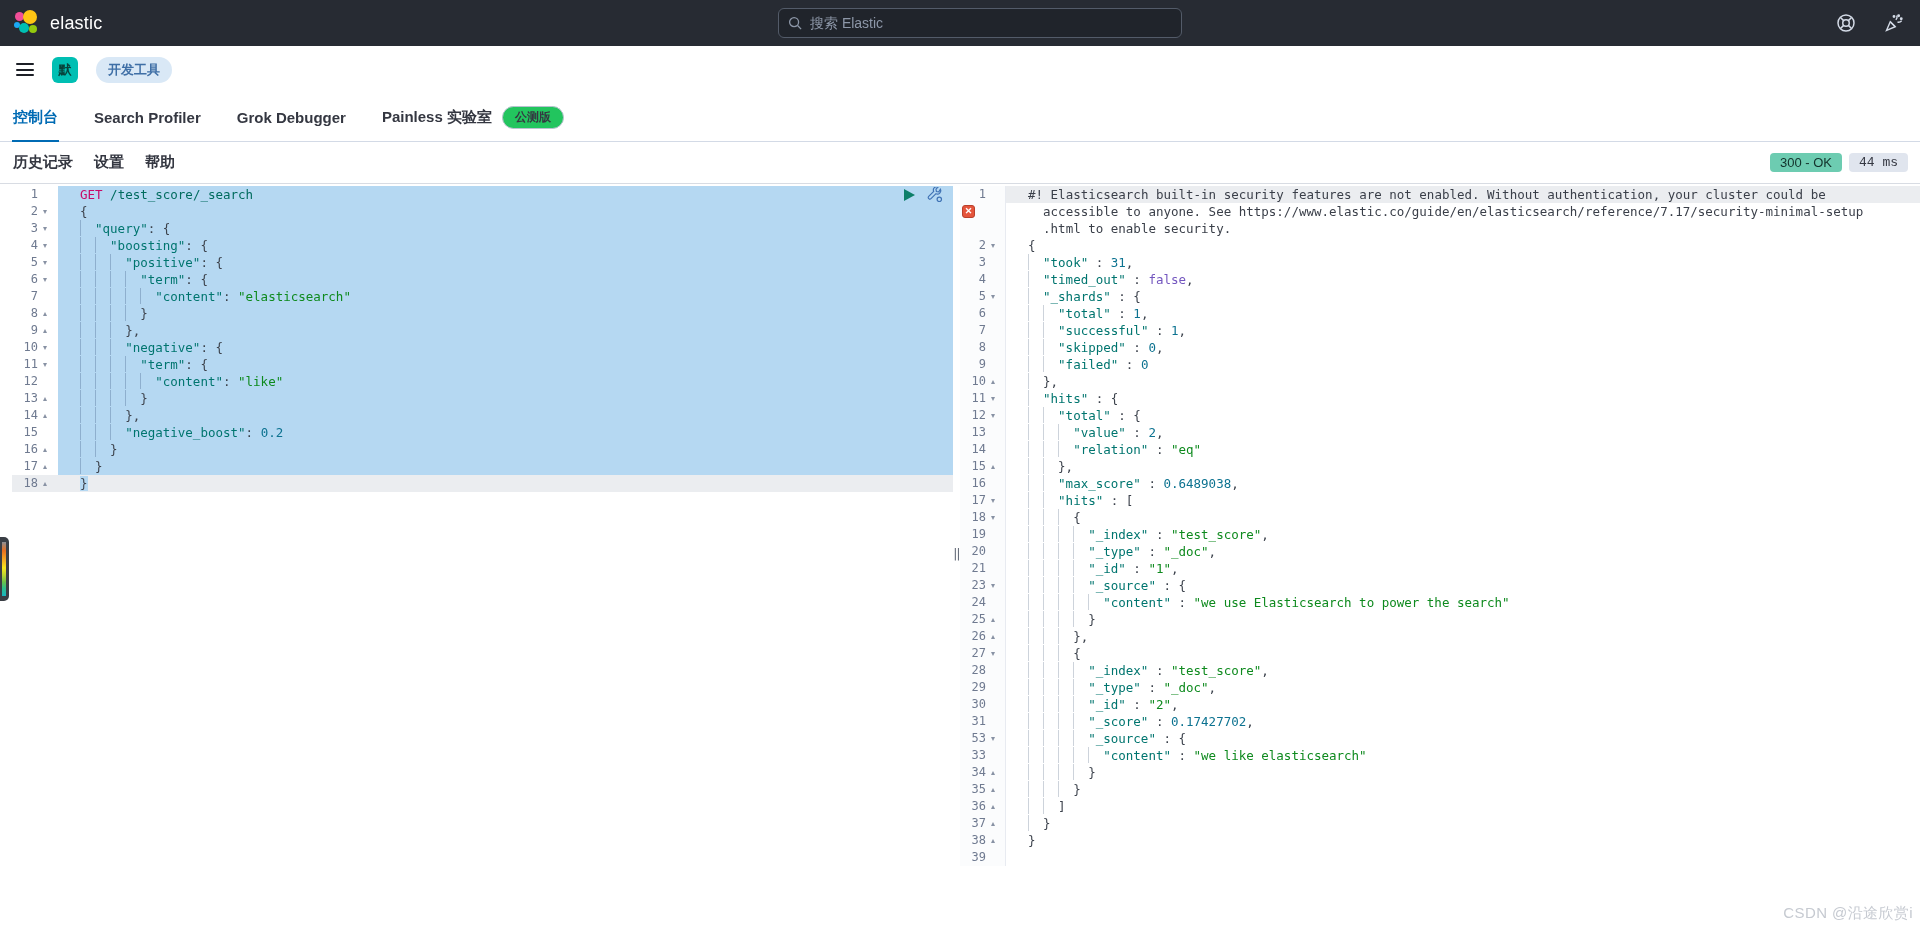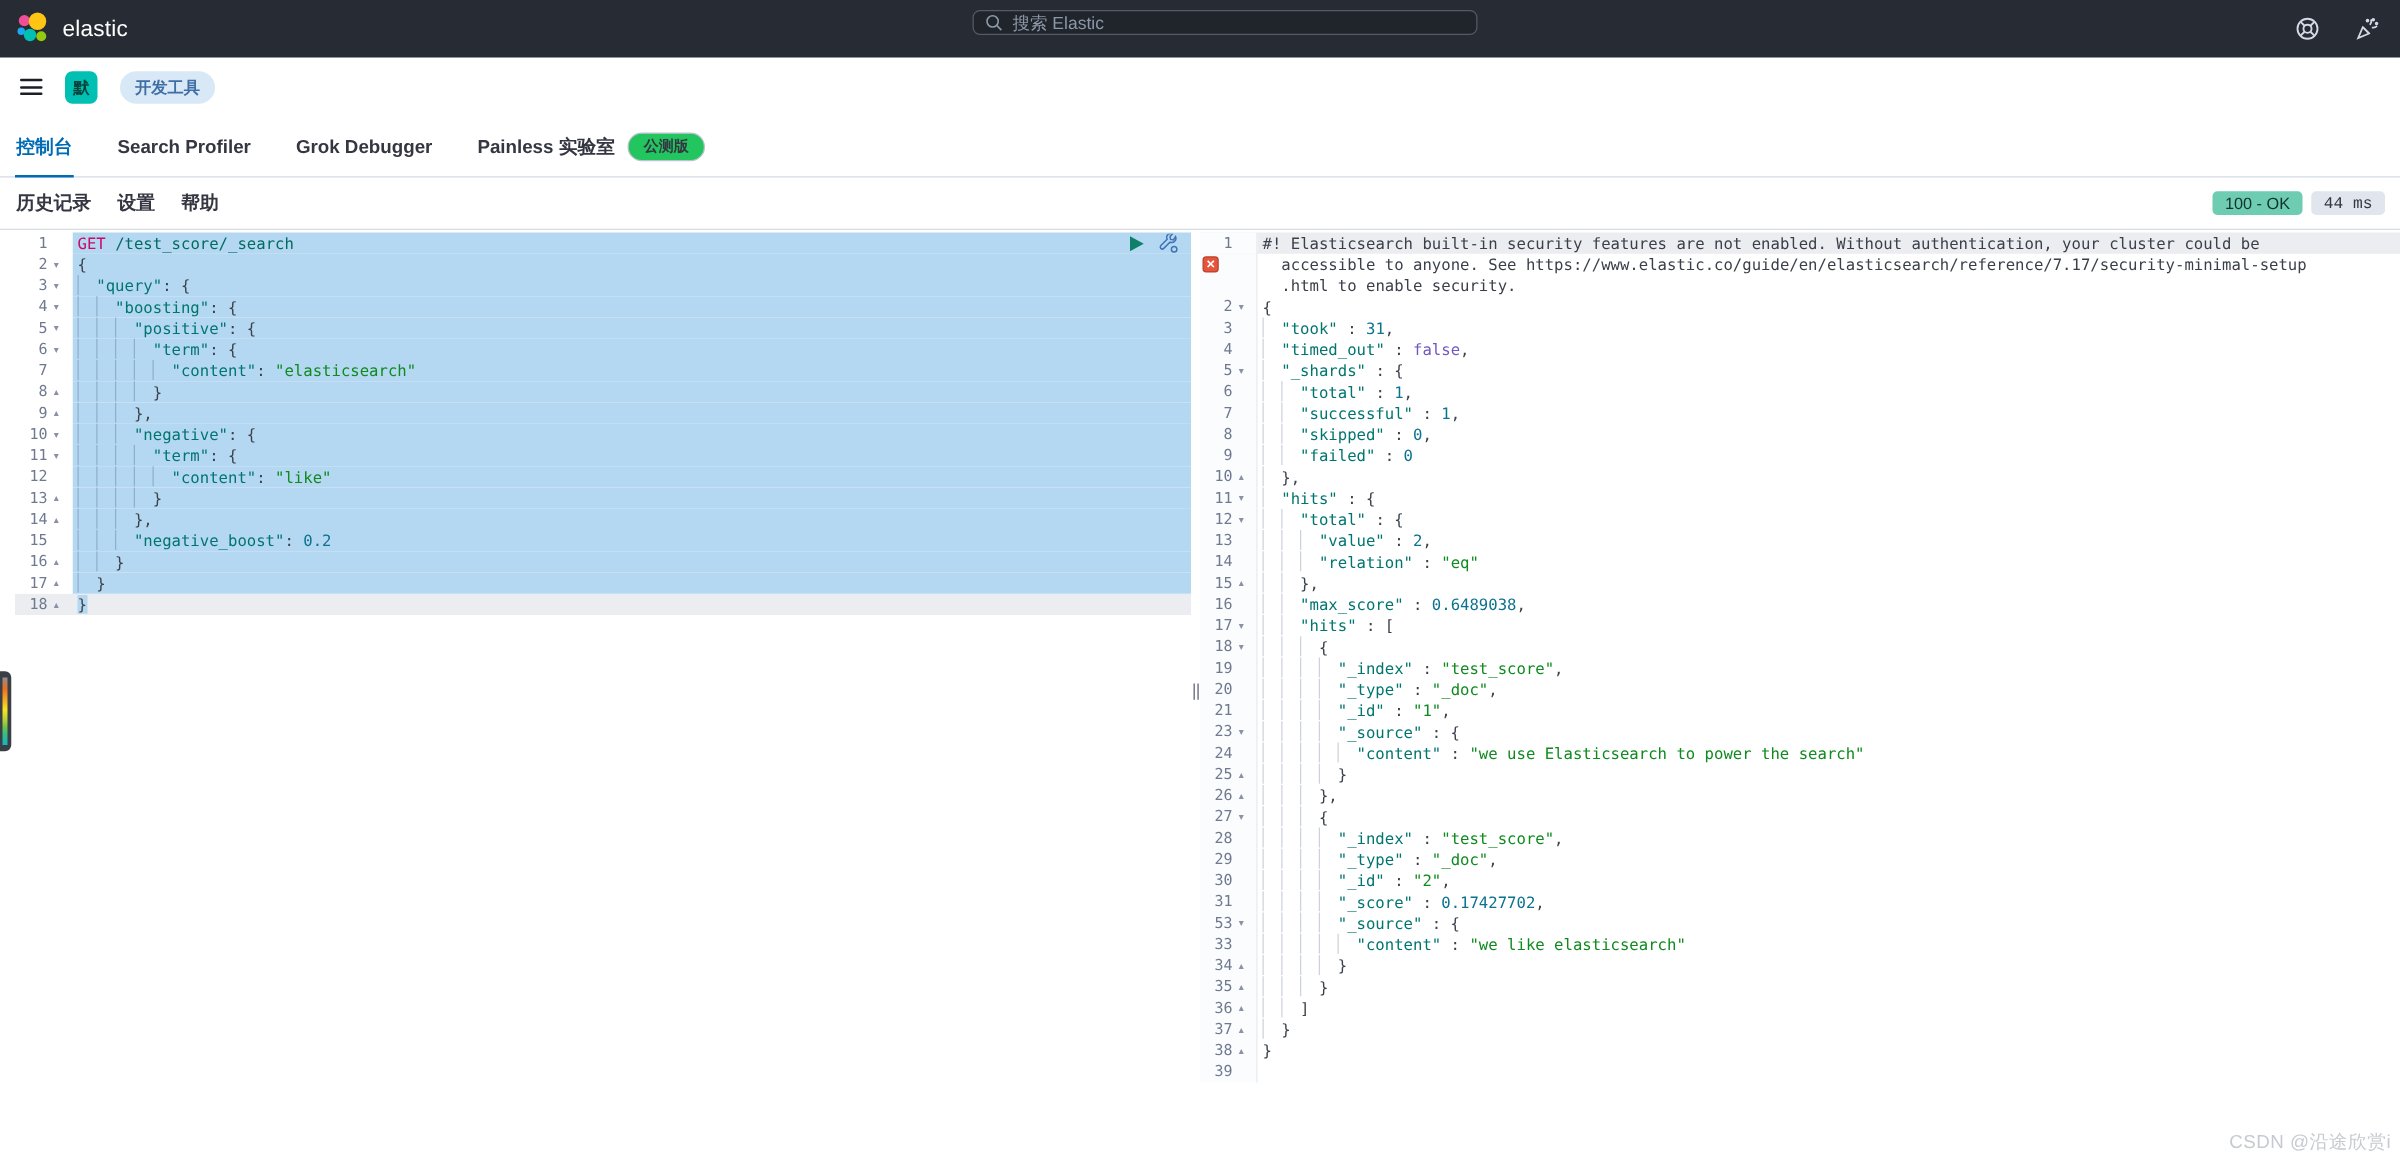--- a/index.html
+++ b/index.html
@@ -10,21 +10,21 @@
   .header { position:relative; height:46px; background:#272b33; }
   .brand { position:absolute; left:14px; top:10px; display:flex; align-items:center; gap:10px; }
   .logo { position:relative; width:26px; height:26px; }
   .logo i { position:absolute; border-radius:50%; }
   .logo .c-yellow { left:9px; top:0;  width:14px; height:14px; background:#fec514; }
   .logo .c-pink   { left:1px; top:2px; width:9px; height:9px;  background:#f04e98; }
   .logo .c-blue   { left:0;   top:12px; width:6px; height:6px; background:#1ba9f5; }
   .logo .c-teal   { left:5px; top:13px; width:10px; height:10px; background:#00bfb3; }
   .logo .c-green  { left:15px; top:15px; width:8px; height:8px; background:#93c90e; }
   .brand-name { color:#fff; font-size:18px; letter-spacing:.2px; }
-  .searchbar { position:absolute; left:778px; top:8px; width:404px; height:20px;
+  .searchbar { position:absolute; left:778px; top:8px; width:404px; height:30px;
                border:1px solid #535b69; border-radius:6px; background:#20242b;
                display:flex; align-items:center; padding:0 9px; gap:7px; }
   .searchbar input { flex:1; background:transparent; border:none; outline:none;
                      color:#c7ccd6; font-size:14px; font-family:"Liberation Sans",sans-serif; }
   .searchbar input::placeholder { color:#8d97a8; }
   .hicons { position:absolute; right:16px; top:13px; display:flex; gap:28px; }
   .hicons .hbtn { width:20px; height:20px; cursor:pointer; }
 
   
   .navbar { height:47px; background:#fff; display:flex; align-items:center; padding:0 16px; gap:18px; }
@@ -62,21 +62,21 @@
   #res-editor { left:960px; right:0; }
   .lines { padding-top:2px; }
   .code-row { display:flex; height:17px; }
   .gutter { width:46px; flex:none; display:flex; position:relative; background:#fff; }
   #res-editor .gutter { background:#fbfcfd; border-right:1px solid #e8ebf1; }
   .lnum { width:26px; text-align:right; font:12px/17px "DejaVu Sans Mono",monospace; color:#6f7a90; }
   .fold { width:14px; text-align:center; font-size:8px; line-height:17px; color:#8892a4; cursor:pointer; }
   .err { position:absolute; left:2px; top:2px; width:13px; height:13px; background:#e5553c;
          border:1px solid #b9402c; border-radius:3px; color:#fff; font-size:9px;
          line-height:11px; text-align:center; font-weight:bold; }
-  .lcode { flex:1; padding-left:4px; white-space:pre;
+  .lcode { flex:1; padding-left:22px; white-space:pre;
            font:12.5px/17px "DejaVu Sans Mono",monospace; color:#3c424c; }
   .ind { display:inline-block; width:2ch; height:16px; box-sizing:border-box;
          border-left:1px solid rgba(130,145,165,.40); vertical-align:top; }
   .code-row.sel .lcode { background:#b5d8f2; }
   .code-row.sel .ind { border-left-color:rgba(70,100,140,.35); }
   .code-row.act { background:#ebedf0; }
   .code-row.act .gutter { background:transparent; border-right-color:transparent; }
   .tok-m { color:#c80a68; } .tok-u { color:#006b5e; } .tok-k { color:#00756f; }
   .tok-s { color:#0e8a1e; } .tok-n { color:#0c7290; } .tok-b { color:#7356bf; }
   .tok-p { color:#3c424c; } .tok-cm { color:#3a3f49; }
@@ -157,21 +157,21 @@
     <span>Painless 实验室</span>
     <span class="beta">公测版</span>
   </div>
 </div>
 
 <div class="ctoolbar">
   <span class="ctool">历史记录</span>
   <span class="ctool">设置</span>
   <span class="ctool">帮助</span>
   <span class="badges">
-    <span class="badge ok">100 - OK</span>
+    <span class="badge ok">300 - OK</span>
     <span class="badge ms">44 ms</span>
   </span>
 </div>
 
 <div class="workspace">
   <div class="editor" id="req-editor">
     <div class="editor-actions">
       <span class="play"></span>
       <svg class="wrench" width="16" height="16" viewBox="0 0 16 16" fill="none" stroke="#4073b5" stroke-width="1.2">
         <path d="M13.4 2.3a3.3 3.3 0 0 1-4.4 4.4L4 11.7a1.6 1.6 0 0 1-2.3-2.3l5-5a3.3 3.3 0 0 1 4.4-4.4L9 2.1l.4 2.4 2.4.4z"></path>

